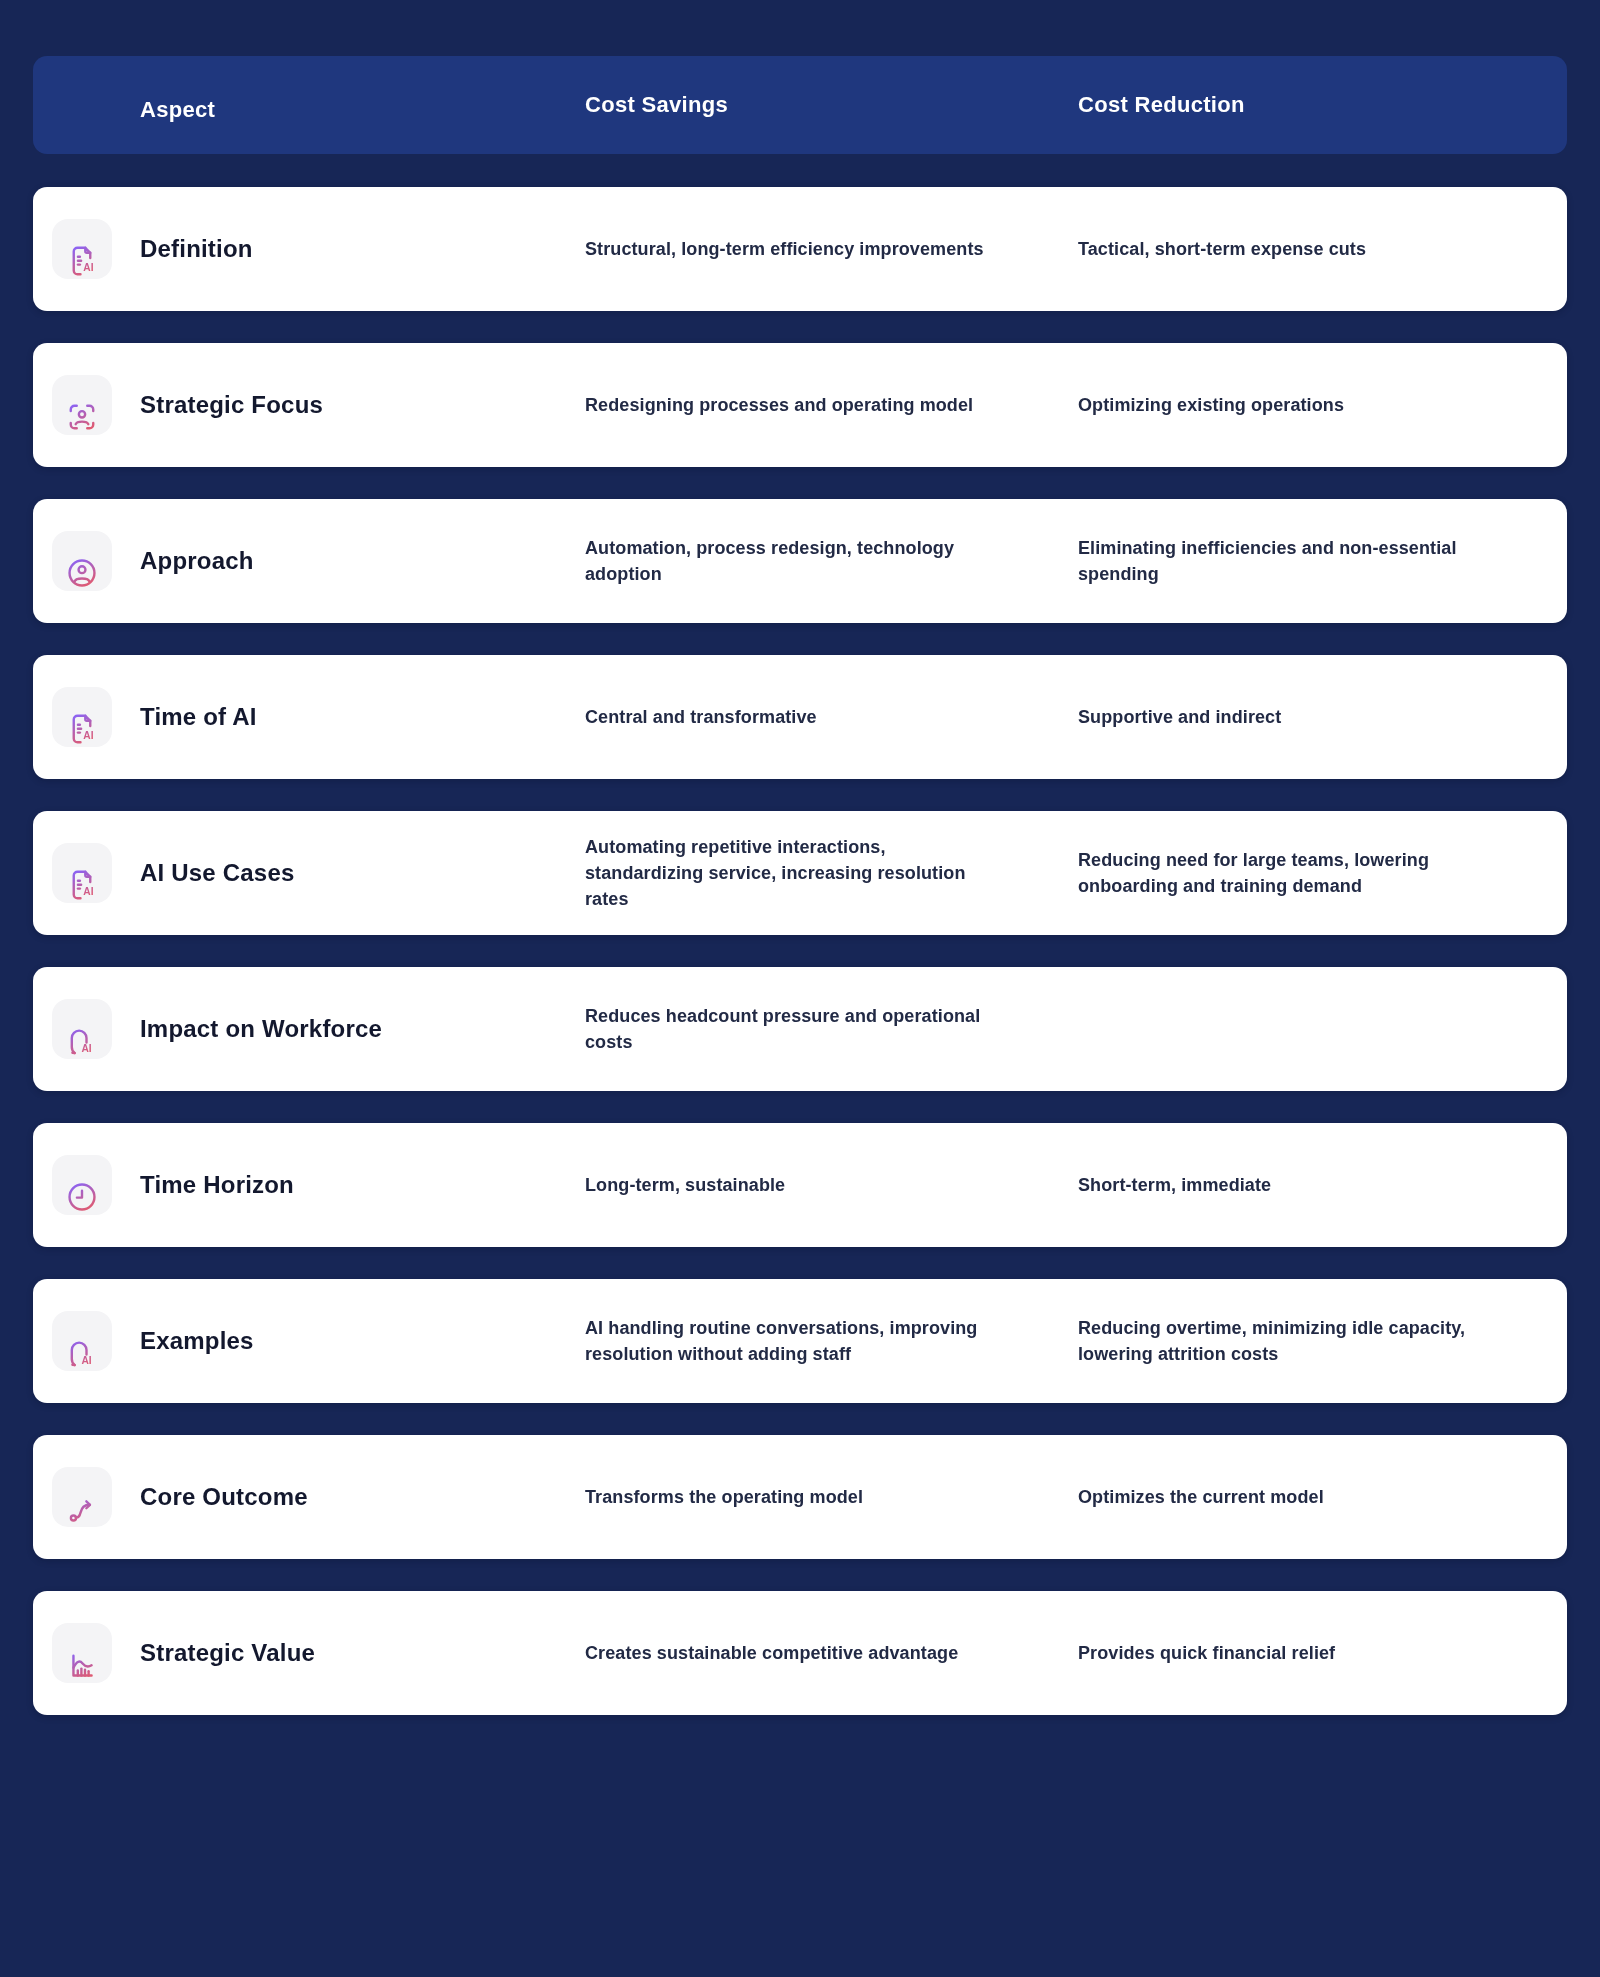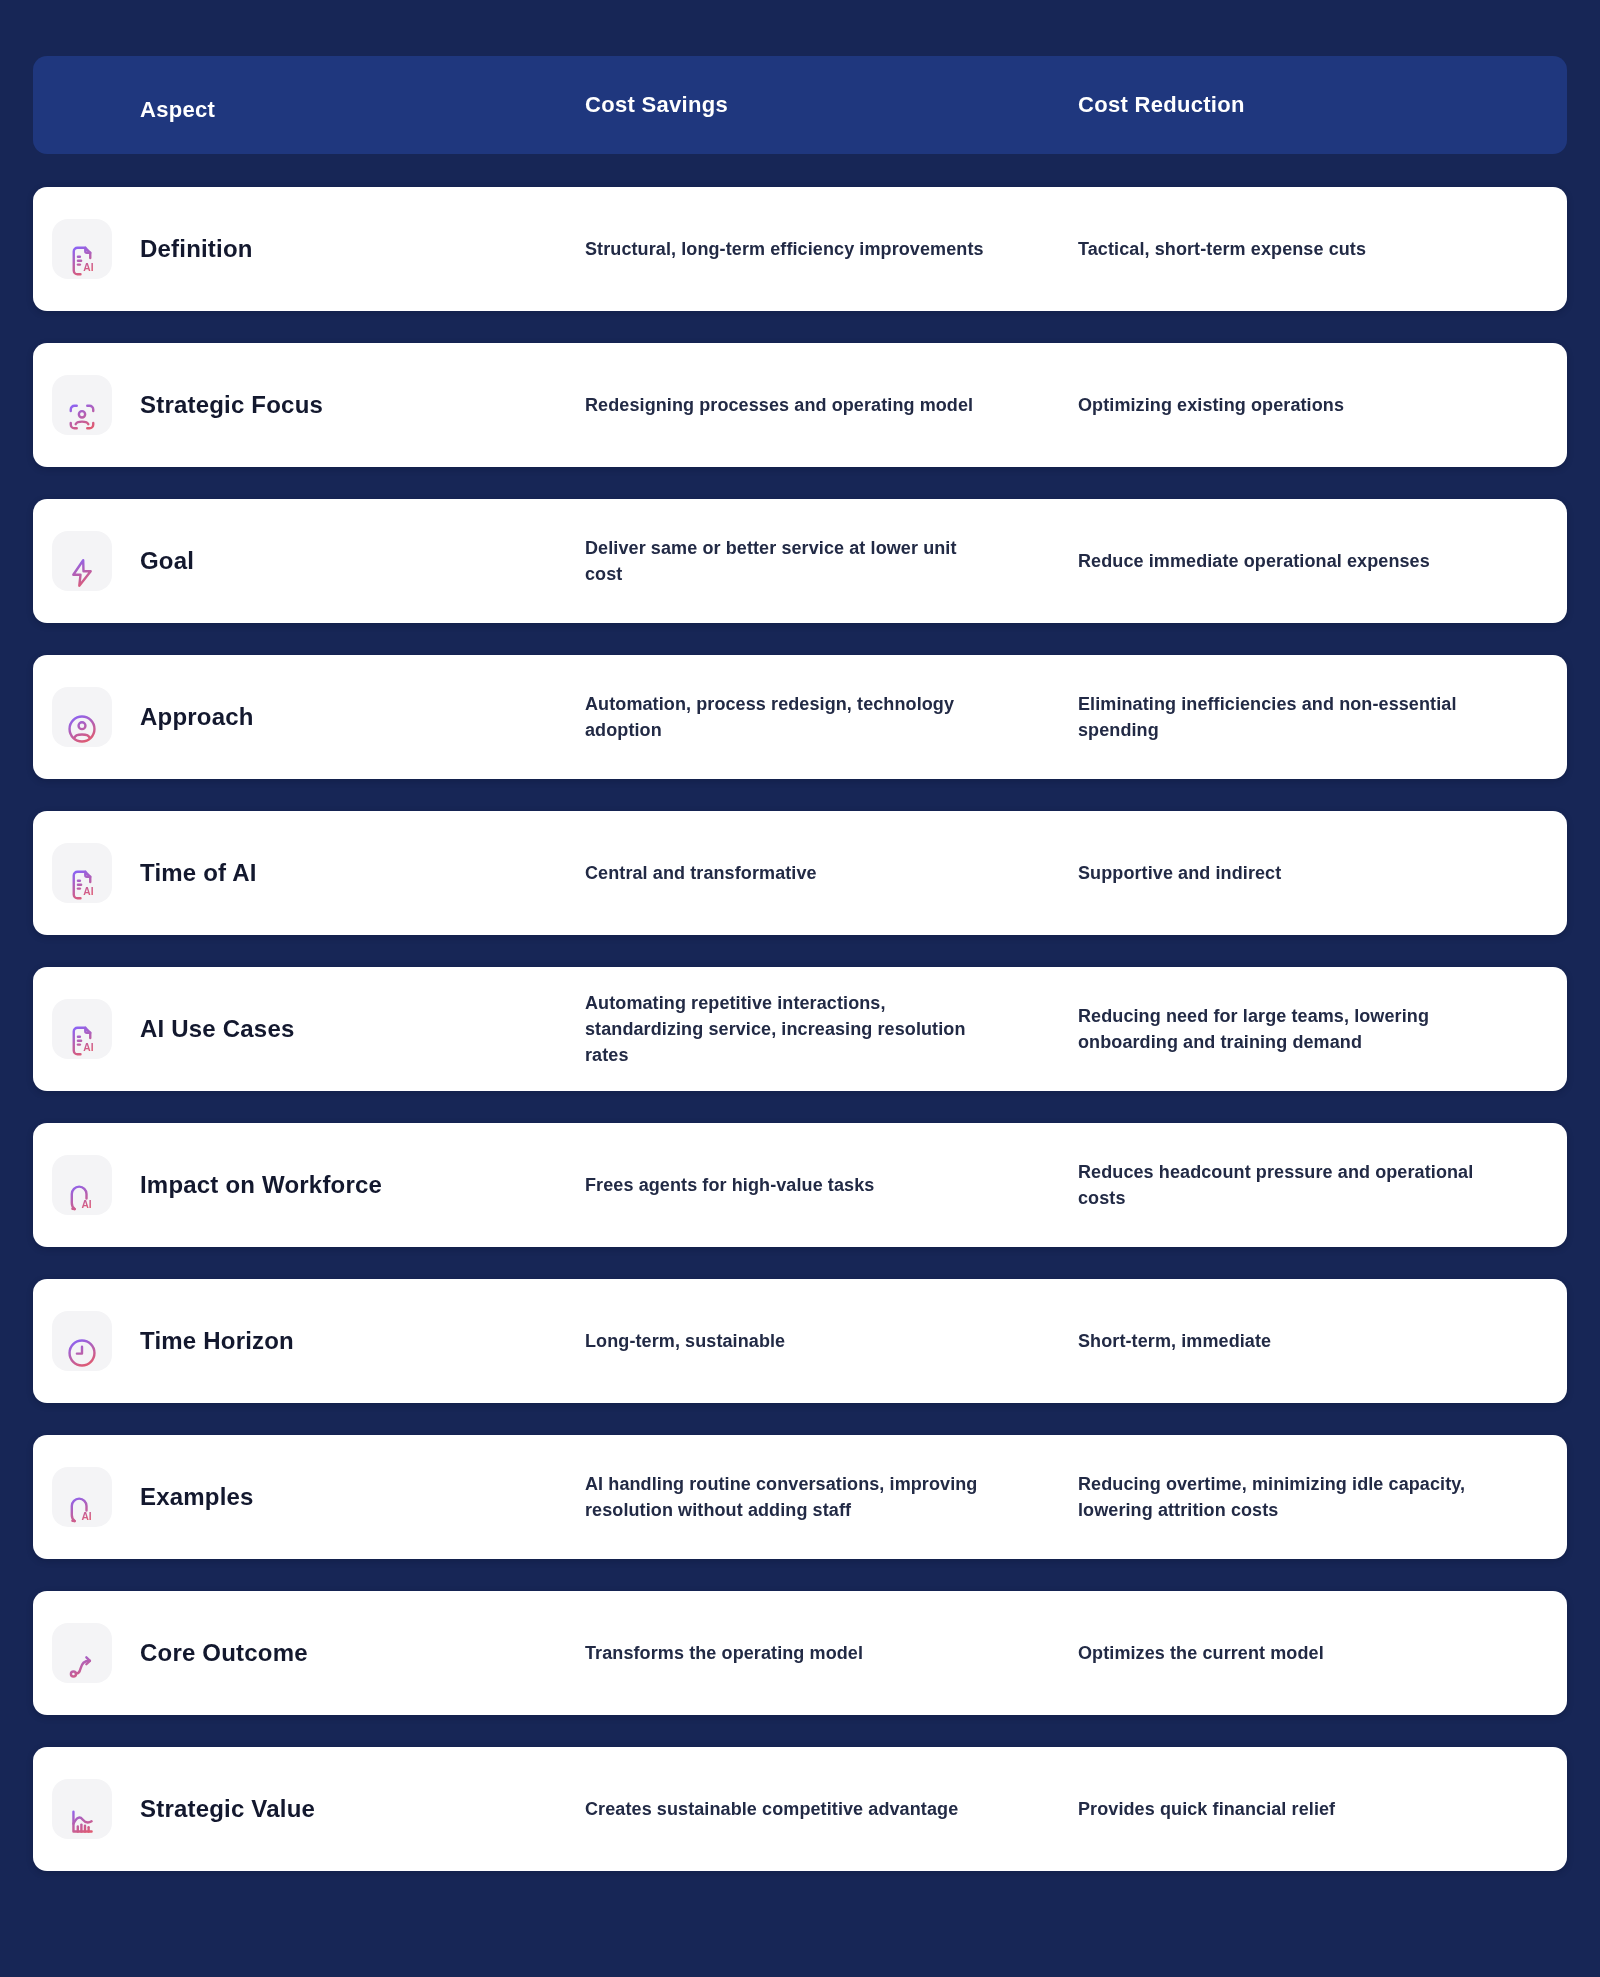--- a/index.html
+++ b/index.html
@@ -133,36 +133,20 @@
               </g>
             </svg>
           </span>
       </div>
       <div class="aspect-title">Strategic Focus</div>
     </div>
     <div class="body-cell savings">Redesigning processes and operating model</div>
     <div class="body-cell reduction">Optimizing existing operations</div>
   </div>
 
-  <div class="card">
-    <div class="aspect-cell">
-      <div class="icon-box">
-        <span class="icon-holder">
-            <svg viewBox="0 0 24 24">
-              <g fill="none" stroke="url(#ig)" stroke-width="1.6" stroke-linecap="round" stroke-linejoin="round">
-                <path d="M12.8 3.5 L6.2 13.2 H11 L10.2 20.5 L17.8 10.8 H13 Z"></path>
-              </g>
-            </svg>
-          </span>
-      </div>
-      <div class="aspect-title">Goal</div>
-    </div>
-    <div class="body-cell savings">Deliver same or better service at lower unit cost</div>
-    <div class="body-cell reduction">Reduce immediate operational expenses</div>
-  </div>
 
   <div class="card">
     <div class="aspect-cell">
       <div class="icon-box">
         <span class="icon-holder">
             <svg viewBox="0 0 24 24">
               <g fill="none" stroke="url(#ig)" stroke-width="1.6" stroke-linecap="round" stroke-linejoin="round">
                 <circle cx="12" cy="12" r="8.3"></circle>
                 <circle cx="12" cy="9.8" r="2.3"></circle>
                 <path d="M6.9 17.9 C7.7 14.9 16.3 14.9 17.1 17.9"></path>
@@ -230,21 +214,20 @@
               <g fill="none" stroke="url(#ig)" stroke-width="1.6" stroke-linecap="round" stroke-linejoin="round">
                 <path d="M7.1 20 C5.9 19.2 5.2 17.8 5.2 16 V10 A4.9 4.9 0 0 1 15 10 V13"></path>
                 <path d="M7.1 20 L5.6 19.8"></path>
               </g>
               <text x="11.6" y="19.6" font-size="6.8" font-weight="bold" font-family="Liberation Sans, sans-serif" fill="url(#ig)">AI</text>
             </svg>
           </span>
       </div>
       <div class="aspect-title">Impact on Workforce</div>
     </div>
-    <div class="body-cell savings">Frees agents for high-value tasks</div>
     <div class="body-cell reduction">Reduces headcount pressure and operational costs</div>
   </div>
 
   <div class="card">
     <div class="aspect-cell">
       <div class="icon-box">
         <span class="icon-holder">
             <svg viewBox="0 0 24 24">
               <g fill="none" stroke="url(#ig)" stroke-width="1.6" stroke-linecap="round" stroke-linejoin="round">
                 <circle cx="12" cy="12" r="8.3"></circle>

